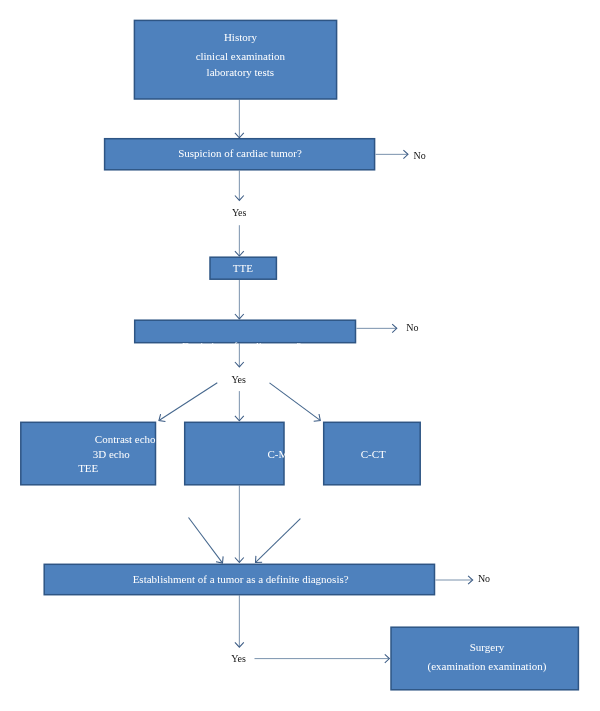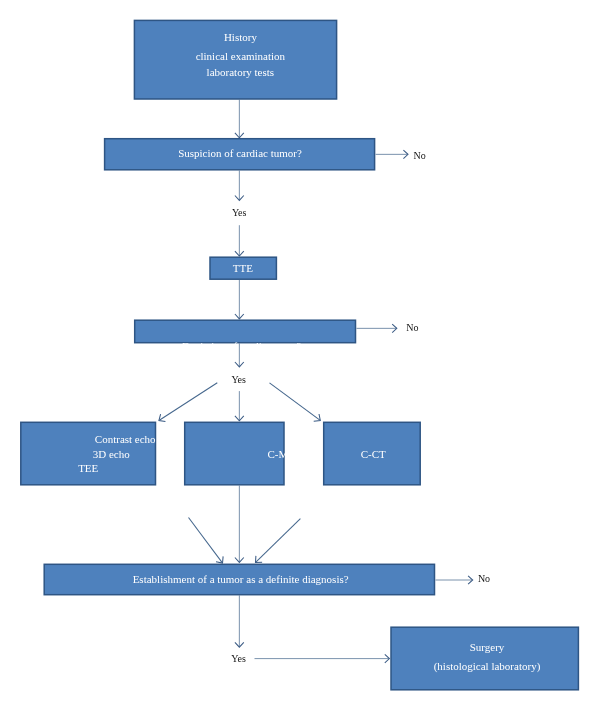--- a/index.html
+++ b/index.html
@@ -88,21 +88,21 @@
       <div class="tline" style="top: 23.3414px; left: 9px; margin-left: 40px;">C-MRI</div>
     </div>
   <div class="node" id="n-cct" style="left: 323.7px; top: 422.3px; width: 96.5px; height: 62.5px;">
       <div class="tline" style="top: 23.6414px; left: 1.3px;">C-CT</div>
     </div>
   <div class="node" id="n-est" style="left: 44.2px; top: 564.3px; width: 390.3px; height: 30.4px; border-radius: 12px;">
       <div class="tline" style="top: 6.34144px; left: 1.3px;">Establishment of a tumor as a definite diagnosis?</div>
     </div>
   <div class="node" id="n-sur" style="left: 391px; top: 627.2px; width: 187.4px; height: 62.6px;">
       <div class="tline" style="top: 11.7414px; left: 2.3px;">Surgery</div>
-      <div class="tline" style="top: 30.4414px; left: 2.3px;">(histological laboratory)</div>
+      <div class="tline" style="top: 30.4414px; left: 2.3px;">(examination examination)</div>
     </div>
 
   <div class="lbl" id="l-no1" style="left: 413.6px; top: 147.976px;">No</div>
   <div class="lbl" id="l-yes1" style="left: 231.9px; top: 204.976px;">Yes</div>
   <div class="lbl" id="l-no2" style="left: 406.3px; top: 319.876px;">No</div>
   <div class="lbl" id="l-yes2" style="left: 231.4px; top: 371.576px;">Yes</div>
   <div class="lbl" id="l-no3" style="left: 477.9px; top: 570.976px;">No</div>
   <div class="lbl" id="l-yes3" style="left: 231.3px; top: 650.676px;">Yes</div>
 </div>
 

